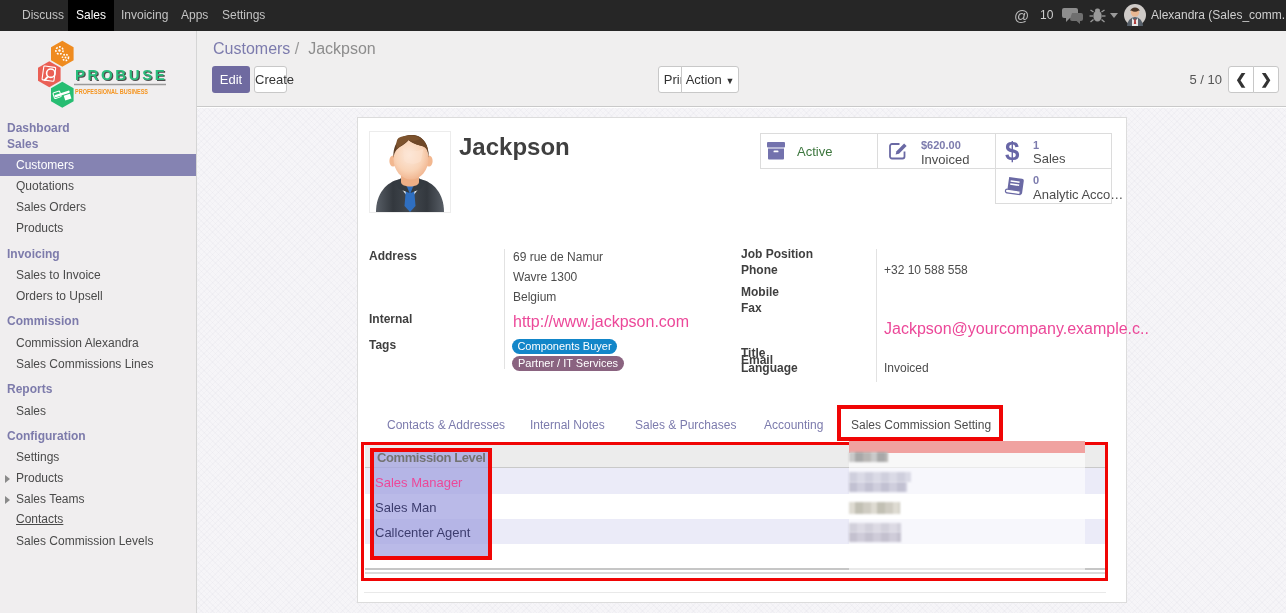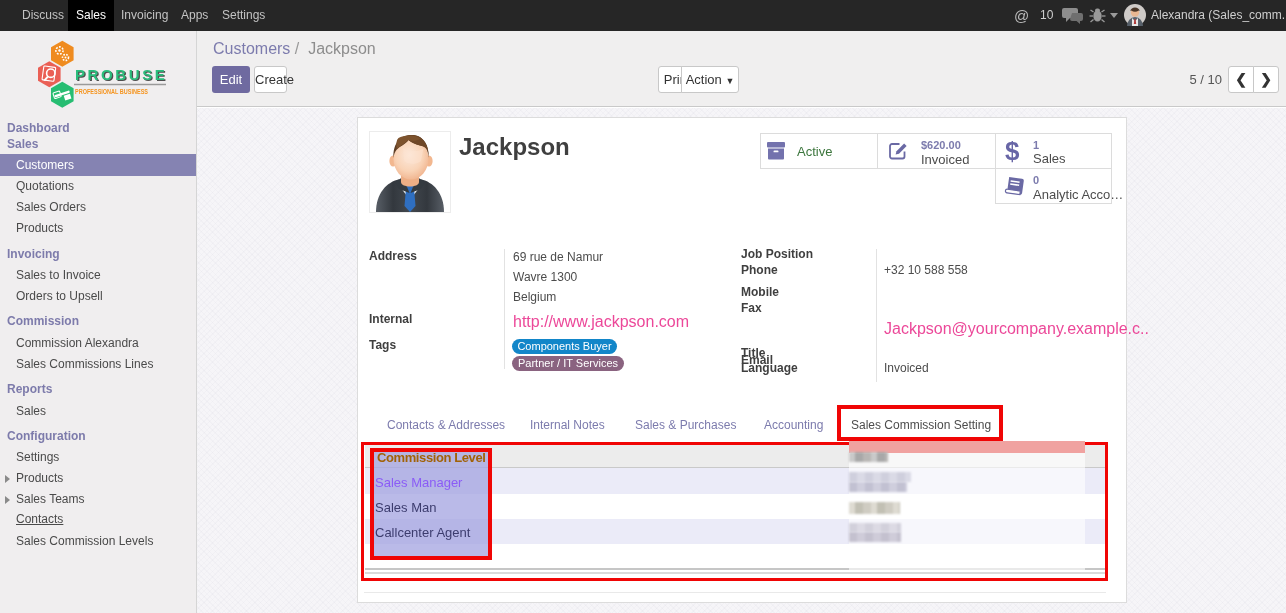--- a/index.html
+++ b/index.html
@@ -268,22 +268,22 @@
 <div class="abs" style="left:365px; top:445px; width:740px; height:23px; background:#ececec; border-bottom:1px solid #c9c9c9;"></div>
 <div class="abs" style="left:365px; top:468px; width:740px; height:26px; background:#ebebf8;"></div>
 <div class="abs" style="left:365px; top:494px; width:740px; height:25px; background:#fff;"></div>
 <div class="abs" style="left:365px; top:519px; width:740px; height:25px; background:#ebebf8;"></div>
 <div class="abs" style="left:365px; top:544px; width:740px; height:24px; background:#fff;"></div>
 <div class="abs" style="left:365px; top:568px; width:740px; height:2px; background:#c6c6c6;"></div>
 <div class="abs" style="left:365px; top:572px; width:740px; height:2px; background:#dadada;"></div>
 <div class="abs" style="left:364px; top:592px; width:742px; height:1px; background:#e9e9e9;"></div>
 
 <div class="abs" style="left:374px; top:452px; width:114px; height:104px; background:rgba(163,163,224,0.75);"></div>
-<div class="abs" style="left:377px; top:450px; font-size:13px; font-weight:bold; color:#a16207; letter-spacing:-0.4px; white-space:nowrap;">Commission Level</div>
-<div class="abs" style="left:375px; top:475px; font-size:13px; color:#8b5cf6; white-space:nowrap;">Sales Manager</div>
+<div class="abs" style="left:377px; top:450px; font-size:13px; font-weight:bold; color:#737373; letter-spacing:-0.4px; white-space:nowrap;">Commission Level</div>
+<div class="abs" style="left:375px; top:475px; font-size:13px; color:#ec4899; white-space:nowrap;">Sales Manager</div>
 <div class="abs" style="left:375px; top:500px; font-size:13px; color:#3c3c6e; white-space:nowrap;">Sales Man</div>
 <div class="abs" style="left:375px; top:525px; font-size:13px; color:#3c3c6e; white-space:nowrap;">Callcenter Agent</div>
 
 <div class="redbox" style="left:361px; top:442px; width:747px; height:139px;"></div>
 
 <div class="abs" style="left:849px; top:441px; width:236px; height:12px; background:#f0a2a0;"></div>
 <div class="abs" style="left:849px; top:453px; width:236px; height:117px; background:rgba(255,255,255,0.62);"></div>
 <div class="abs" style="left:849px; top:452px; width:39px; height:10px; filter:blur(1px); background:repeating-linear-gradient(90deg,#c9c9c9 0 6px,#a8a8a8 6px 14px,#b8b6b4 14px 22px);"></div>
 <div class="abs" style="left:849px; top:472px; width:62px; height:10px; filter:blur(1px); background:repeating-linear-gradient(90deg,#cfcfdd 0 8px,#dadae6 8px 16px);"></div>
 <div class="abs" style="left:849px; top:482px; width:58px; height:10px; filter:blur(1px); background:repeating-linear-gradient(90deg,#c2c1d2 0 8px,#cfcedd 8px 16px);"></div>

